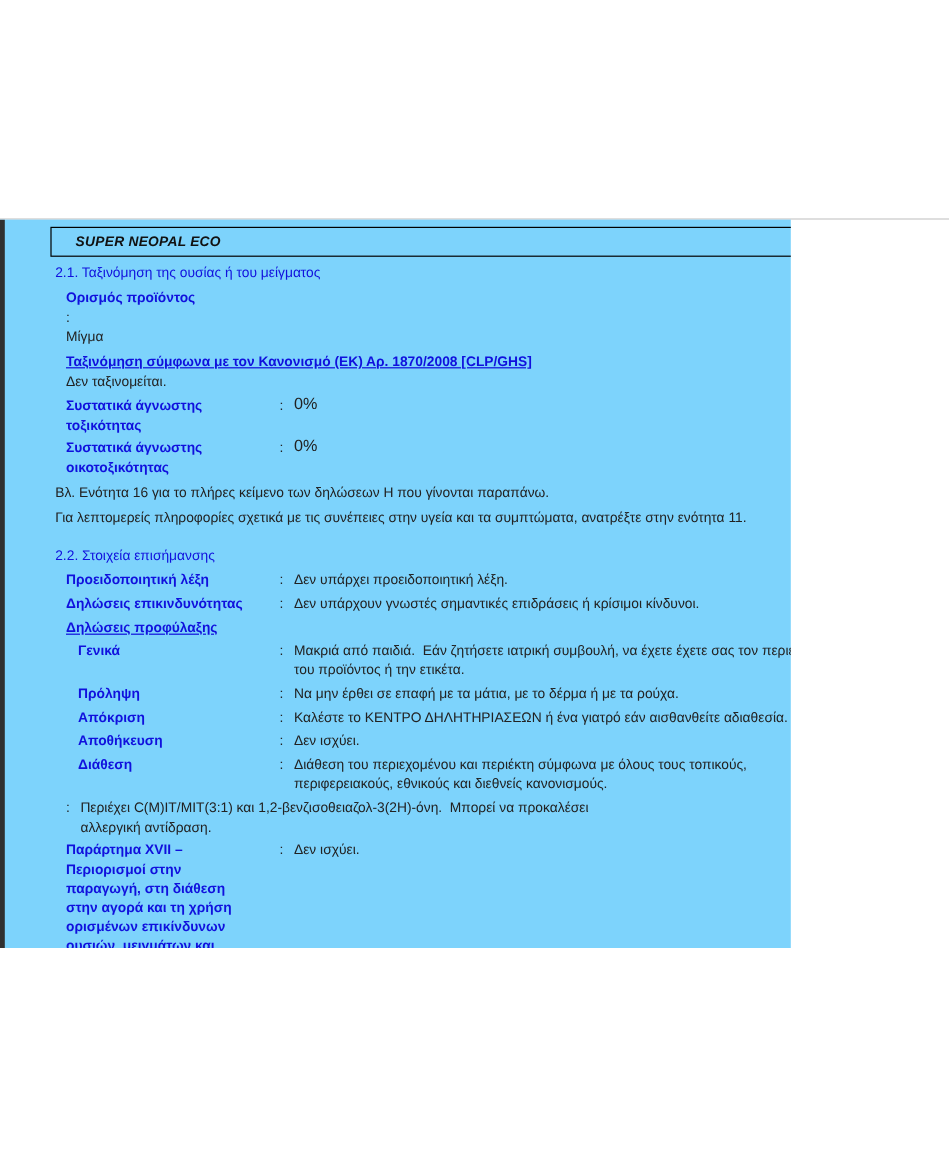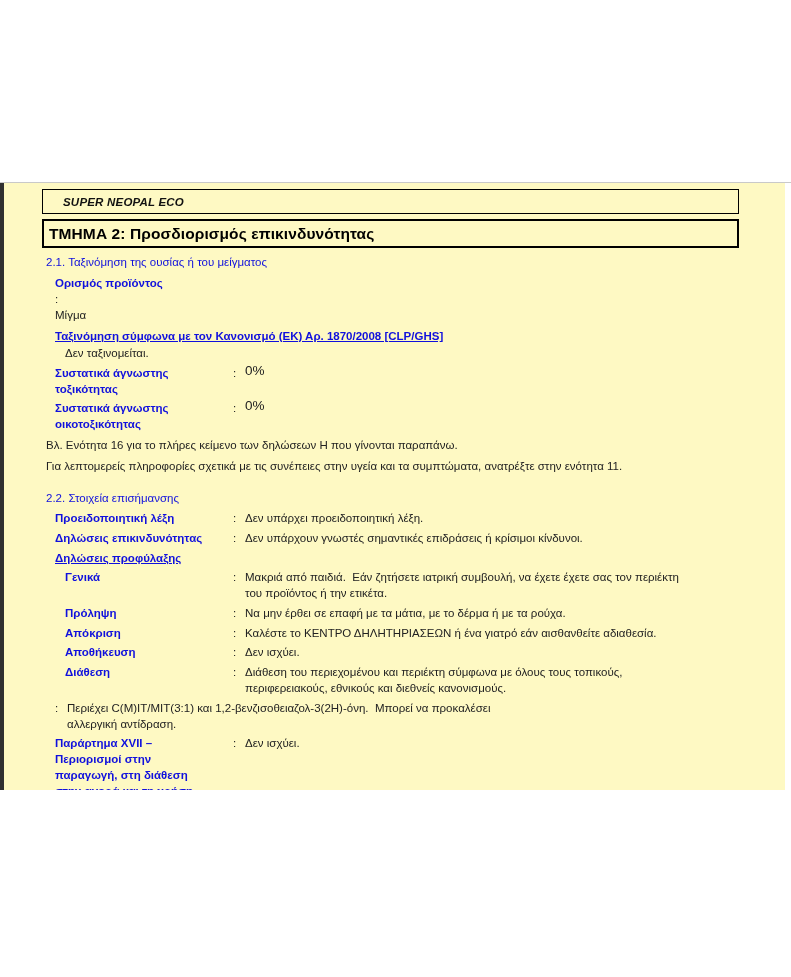--- a/index.html
+++ b/index.html
@@ -2,41 +2,41 @@
 <html><head>
 <meta charset="utf-8">
 <style>
   * { margin:0; padding:0; box-sizing:border-box; }
   html,body { width:791px; height:977px; background:#ffffff; overflow:hidden;
     font-family:"Liberation Sans","DejaVu Sans",sans-serif; }
 
   .page-separator { position:absolute; top:182px; left:0; width:791px; height:1px;
     background:#c9c9c9; }
 
-  .page-clip { position:absolute; top:183px; left:0; width:785px; height:607px;
-    overflow:hidden; background:#fef9c3; }
+  .page-clip { position:absolute; top:183px; left:0; width:659px; height:607px;
+    overflow:hidden; background:#7dd3fc; }
 
   .left-bar { position:absolute; left:0; top:0; width:4px; height:100%; background:#303030; }
 
   .content { position:absolute; left:42px; top:6px; width:697px; color:#1f1f1f; }
 
   .box-product { border:1px solid #000; height:25px; display:flex; align-items:center;
     padding-left:20px; font-size:11.5px; font-weight:bold; font-style:italic; color:#111;
     letter-spacing:.2px; }
 
   .box-section { border:2px solid #000; margin-top:5px; padding:4px 5px 3px 5px;
     font-size:15.5px; font-weight:bold; color:#000; letter-spacing:.1px; }
 
   .sec-heading { margin-top:6px; margin-left:4px; font-size:11.5px; font-weight:normal;
     color:#1010dd; line-height:16px; }
 
   .blue-underline { margin-left:13px; font-size:11.5px; font-weight:bold; color:#1010dd;
     text-decoration:underline; line-height:16px; }
 
-  .plain-line { margin-left:23px; font-size:11.5px; line-height:16px; color:#222; }
+  .plain-line { margin-left:13px; font-size:11.5px; line-height:16px; color:#222; }
   .note-line  { margin-left:4px;  font-size:11.5px; line-height:16px; color:#222; }
 
   .row { display:flex; align-items:flex-start; margin-left:13px;
     font-size:11.5px; line-height:16px; }
   .row .label { width:178px; flex:none; color:#1010dd; font-weight:bold; white-space:pre-wrap; }
   .row .colon { width:12px; flex:none; color:#222; }
   .row .value { width:505px; color:#222; white-space:pre-wrap; }
   .row .value.big { font-size:13.5px; margin-top:-2px; }
 
   .row.sub { margin-left:23px; }
@@ -51,23 +51,20 @@
 
 <div class="page-clip">
   <div class="left-bar"></div>
 
   <div class="content">
 
     <div class="box-product">
       <span>SUPER NEOPAL ECO</span>
     </div>
 
-    <div class="box-section">
-      <span>ΤΜΗΜΑ 2: Προσδιορισμός επικινδυνότητας</span>
-    </div>
 
     <div class="sec-heading">2.1. Ταξινόμηση της ουσίας ή του μείγματος</div>
 
     <div class="row mt5">
       <div class="label">Ορισμός προϊόντος</div>
       <div class="colon">:</div>
       <div class="value">Μίγμα</div>
     </div>
 
     <div class="blue-underline mt5">Ταξινόμηση σύμφωνα με τον Κανονισμό (ΕΚ) Αρ. 1870/2008 [CLP/GHS]</div>

